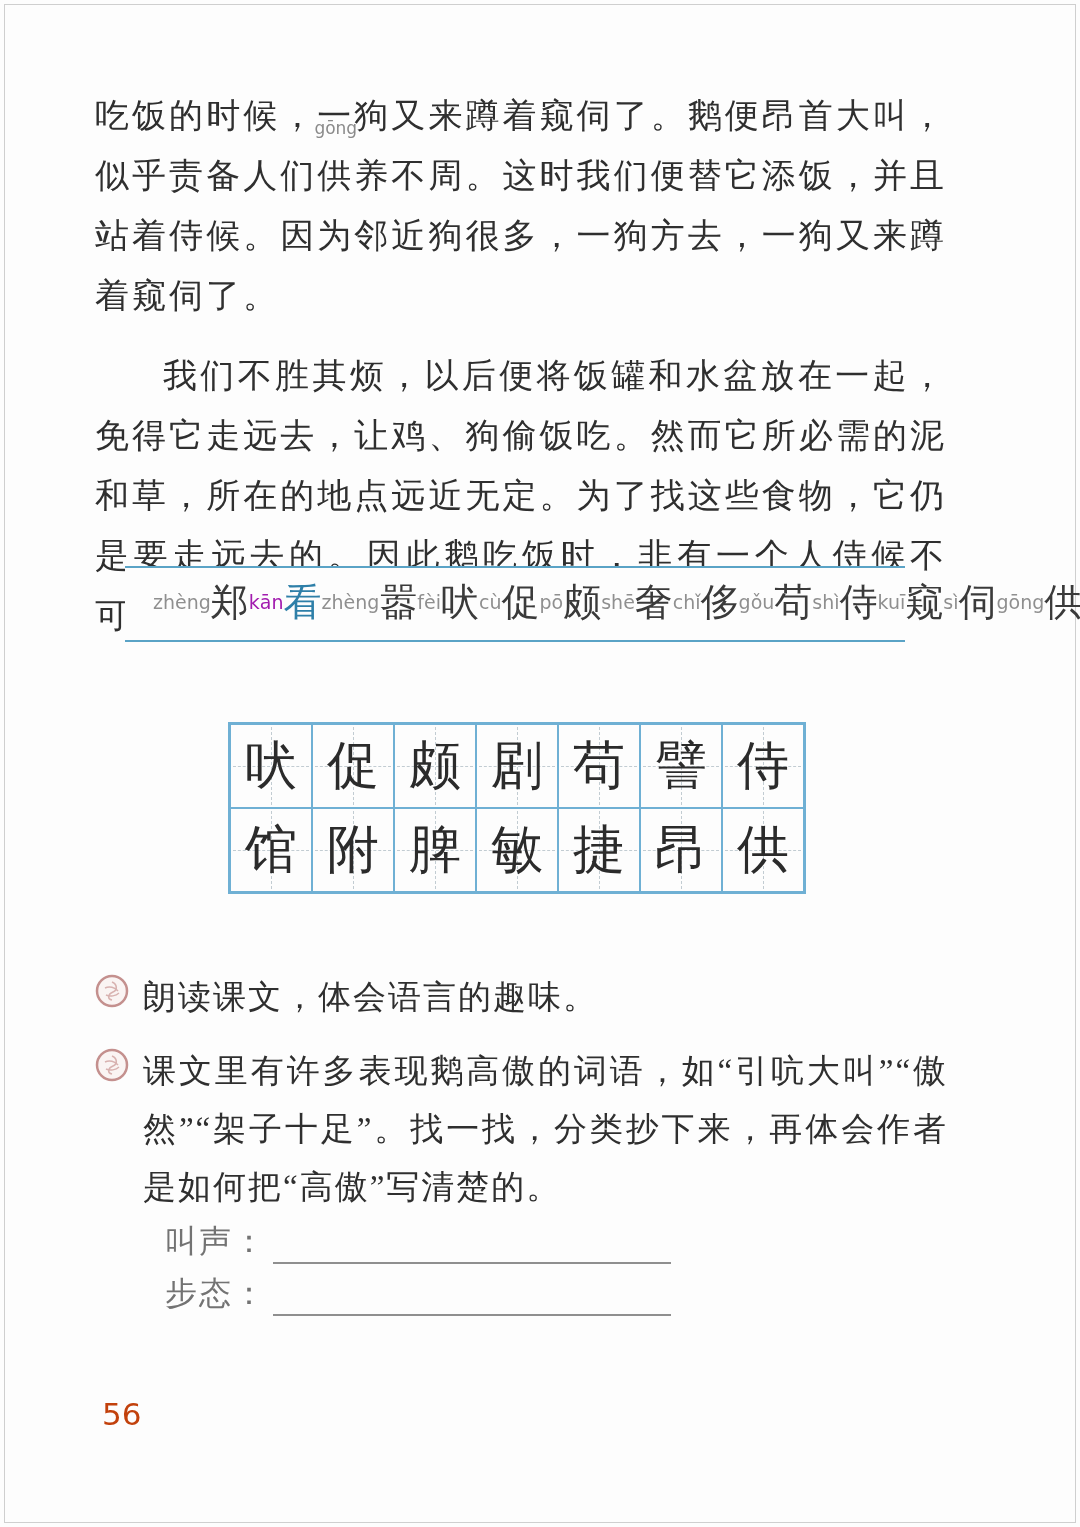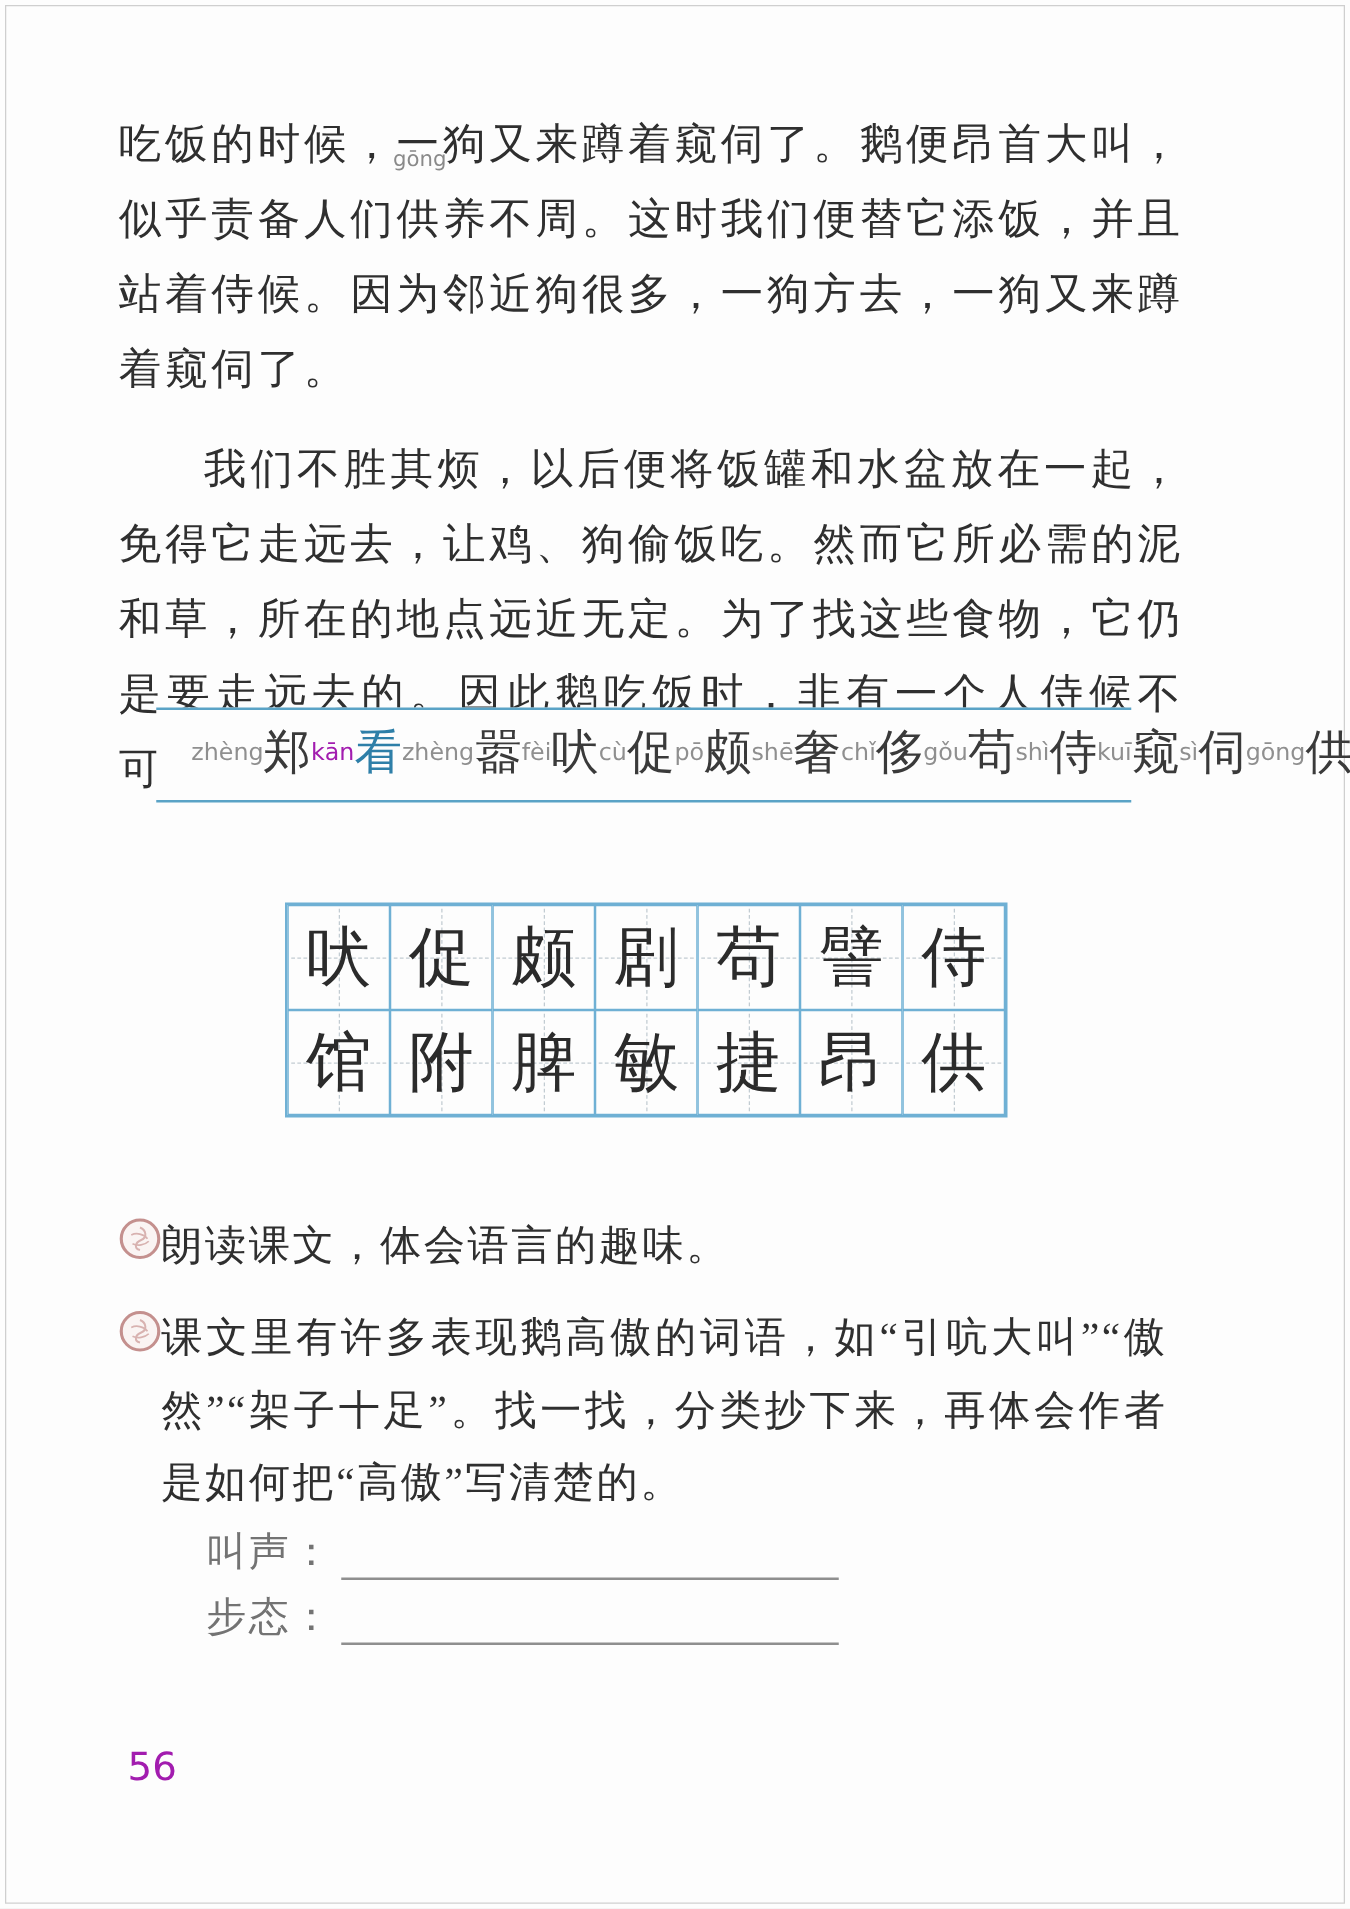--- a/index.html
+++ b/index.html
@@ -105,20 +105,21 @@
     border-left: 1px dashed #c2ccd2;
   }
   .wg-char { position: relative; z-index: 1; }
 
   
   .exercise {
     position: absolute;
     left: 95px;
     display: flex;
     align-items: flex-start;
+    gap: 14px;
   }
   .ex-1 { top: 968px; }
   .ex-2 { top: 1042px; }
   .ex-icon { flex: 0 0 34px; width: 34px; height: 34px; margin-top: 6px; }
   .ex-text {
     width: 805px;
     font-size: 33px;
     line-height: 58px;
     letter-spacing: 2px;
     text-align: justify;
@@ -136,21 +137,21 @@
     border-bottom: 2px solid #8f8f8f;
   }
 
   
   .page-number {
     position: absolute;
     left: 102px;
     top: 1396px;
     font-family: "DejaVu Sans", sans-serif;
     font-size: 31px;
-    color: #a21caf;
+    color: #c2410c;
   }
 </style>
 </head>
 <body>
 
 <div class="page">
   <div class="page-frame"></div>
 
   <div class="body-text">
     <p class="para para-1"><span>吃饭的时候，一狗又来蹲着窥伺了。鹅便昂首大叫，似乎责备人们</span><span class="ruby-wrap"><span class="ruby-pinyin">gōng</span><span>供</span></span><span>养不周。这时我们便替它添饭，并且站着侍候。因为邻近狗很多，一狗方去，一狗又来蹲着窥伺了。</span></p>

